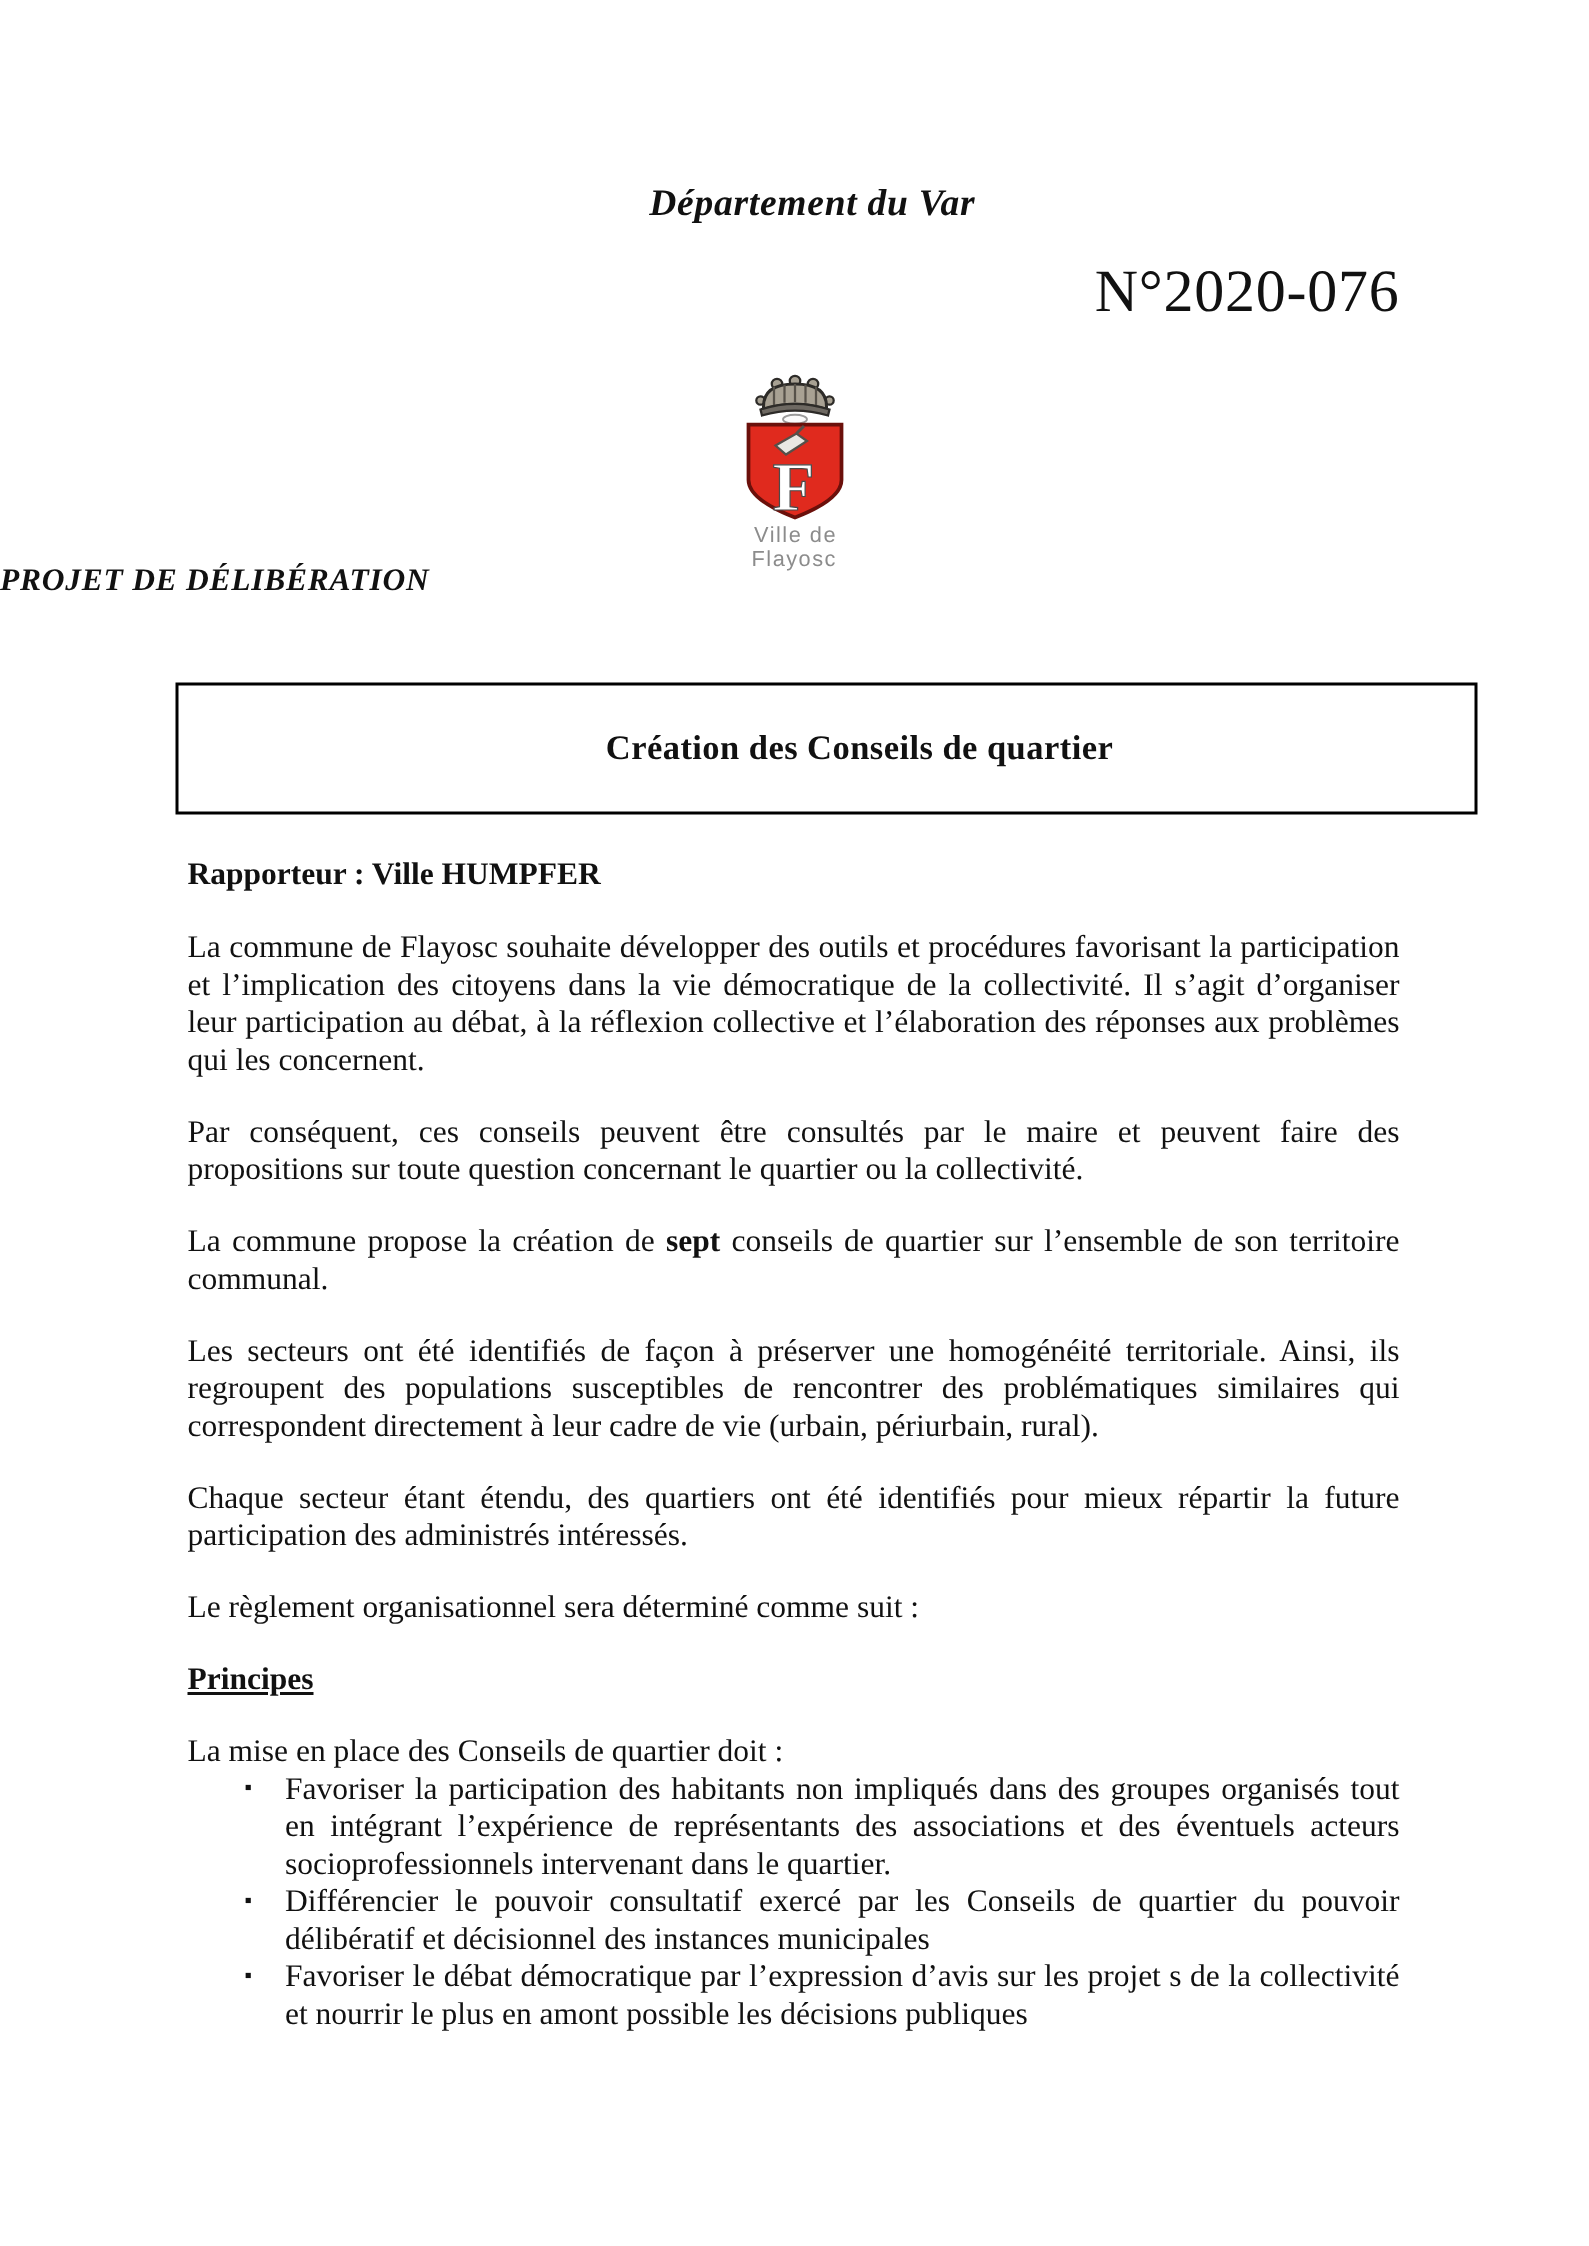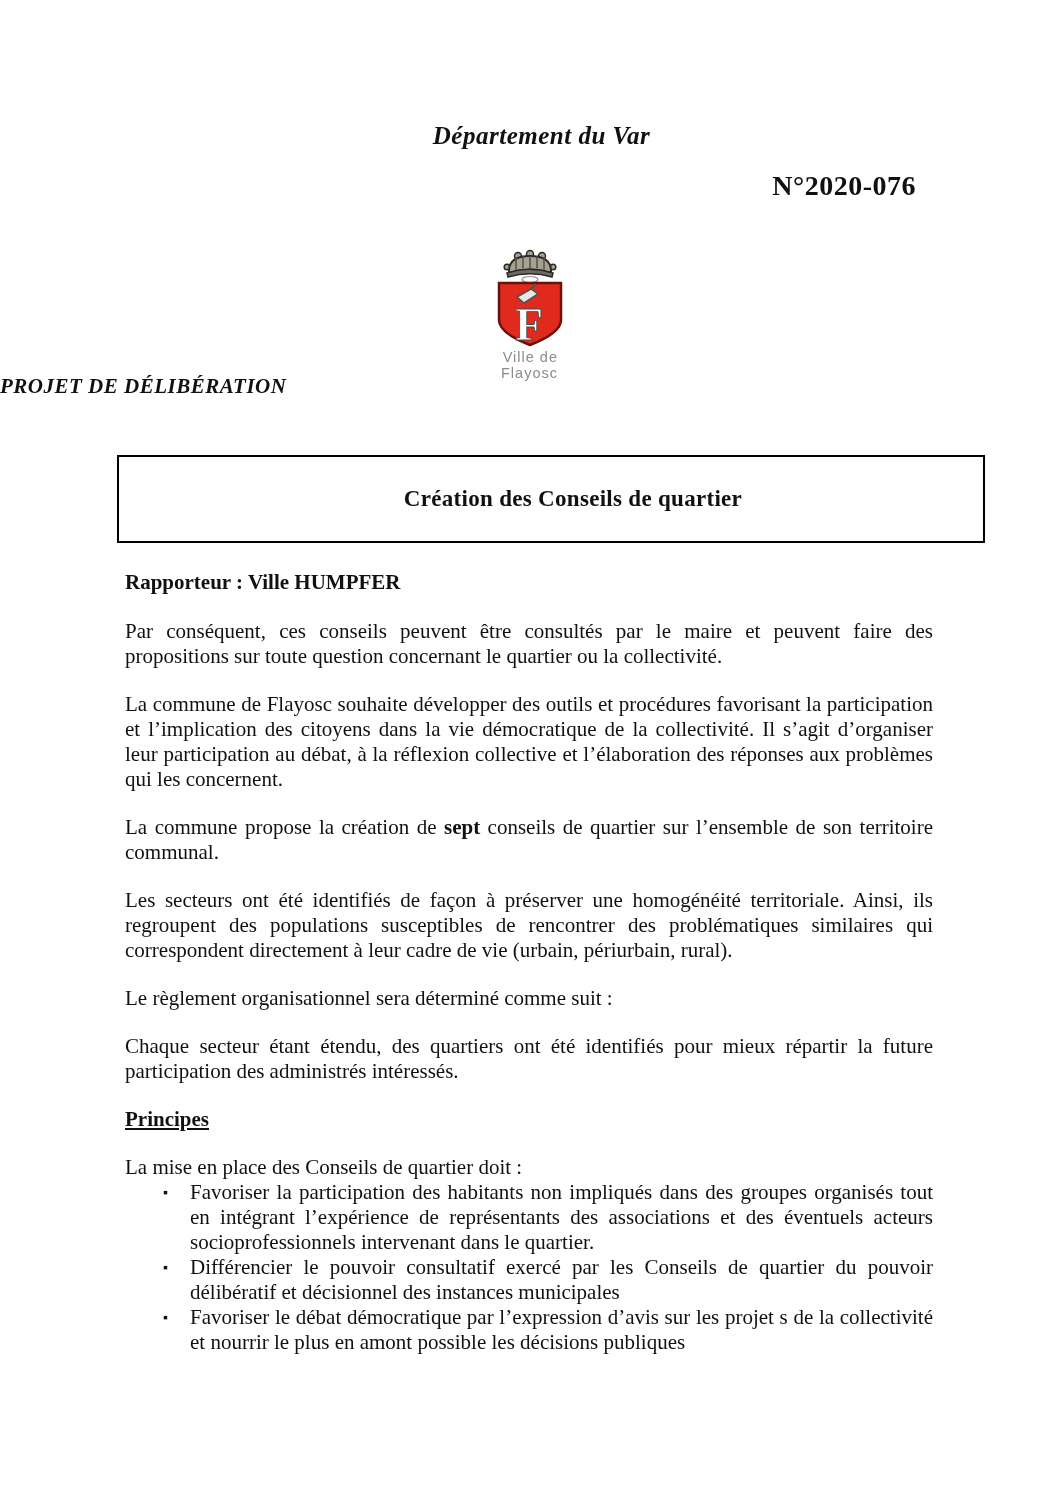--- a/index.html
+++ b/index.html
@@ -14,22 +14,22 @@
 
   .department {
     position:absolute; top:122px; left:0; width:100%;
     text-align:center;
     font-size:25px; font-weight:bold; font-style:italic;
     letter-spacing:0.5px;
     margin-left:12px;
   }
 
   .doc-number {
-    position:absolute; top:170px; right:143px;
-    font-size:28px; letter-spacing:0.5px;font-weight:bold;
+    position:absolute; top:170px; right:126px;
+    font-size:40px; letter-spacing:0.5px;
   }
 
   .logo {
     position:absolute; top:246px; left:0; width:100%;
     display:flex; flex-direction:column; align-items:center;
   }
   .logo svg { display:block; }
   .logo-caption {
     font-family:"Liberation Sans", sans-serif;
     font-size:14.5px; line-height:16px;
@@ -109,31 +109,31 @@
 
   <div class="subtitle">PROJET DE DÉLIBÉRATION</div>
 
   <div class="title-box">
     <span class="title">Création des Conseils de quartier</span>
   </div>
 
   <div class="content">
     <div class="rapporteur">Rapporteur : Ville HUMPFER</div>
 
+    <p>La commune de Flayosc souhaite développer des outils et procédures favorisant la participation et l’implication des citoyens dans la vie démocratique de la collectivité. Il s’agit d’organiser leur participation au débat, à la réflexion collective et l’élaboration des réponses aux problèmes qui les concernent.</p>
+
     <p>Par conséquent, ces conseils peuvent être consultés par le maire et peuvent faire des propositions sur toute question concernant le quartier ou la collectivité.</p>
-
-    <p>La commune de Flayosc souhaite développer des outils et procédures favorisant la participation et l’implication des citoyens dans la vie démocratique de la collectivité. Il s’agit d’organiser leur participation au débat, à la réflexion collective et l’élaboration des réponses aux problèmes qui les concernent.</p>
 
     <p><span>La commune propose la création  de </span><strong>sept</strong><span> conseils de quartier sur l’ensemble de son territoire communal.</span></p>
 
     <p>Les secteurs ont été identifiés de façon à préserver une homogénéité territoriale. Ainsi, ils regroupent des populations susceptibles de rencontrer des problématiques similaires qui correspondent directement à leur cadre de vie (urbain, périurbain, rural).</p>
 
+    <p>Chaque secteur étant étendu, des quartiers ont été identifiés pour mieux répartir la future participation des administrés intéressés.</p>
+
     <p>Le règlement organisationnel sera déterminé comme suit :</p>
-
-    <p>Chaque secteur étant étendu, des quartiers ont été identifiés pour mieux répartir la future participation des administrés intéressés.</p>
 
     <div class="principles-heading">Principes</div>
 
     <p class="intro">La mise en place des Conseils de quartier doit :</p>
 
     <ul class="principles">
       <li><span class="bullet-marker">▪</span><span>Favoriser la participation des habitants non impliqués dans  des groupes organisés tout en intégrant l’expérience de représentants des associations et des éventuels acteurs socioprofessionnels intervenant dans le quartier.</span></li>
       <li><span class="bullet-marker">▪</span><span>Différencier le pouvoir consultatif exercé par les Conseils de quartier du pouvoir délibératif et décisionnel des instances municipales</span></li>
       <li><span class="bullet-marker">▪</span><span>Favoriser le débat démocratique par l’expression d’avis sur les projet s de la collectivité et nourrir le plus en amont possible les décisions publiques</span></li>
     </ul>

